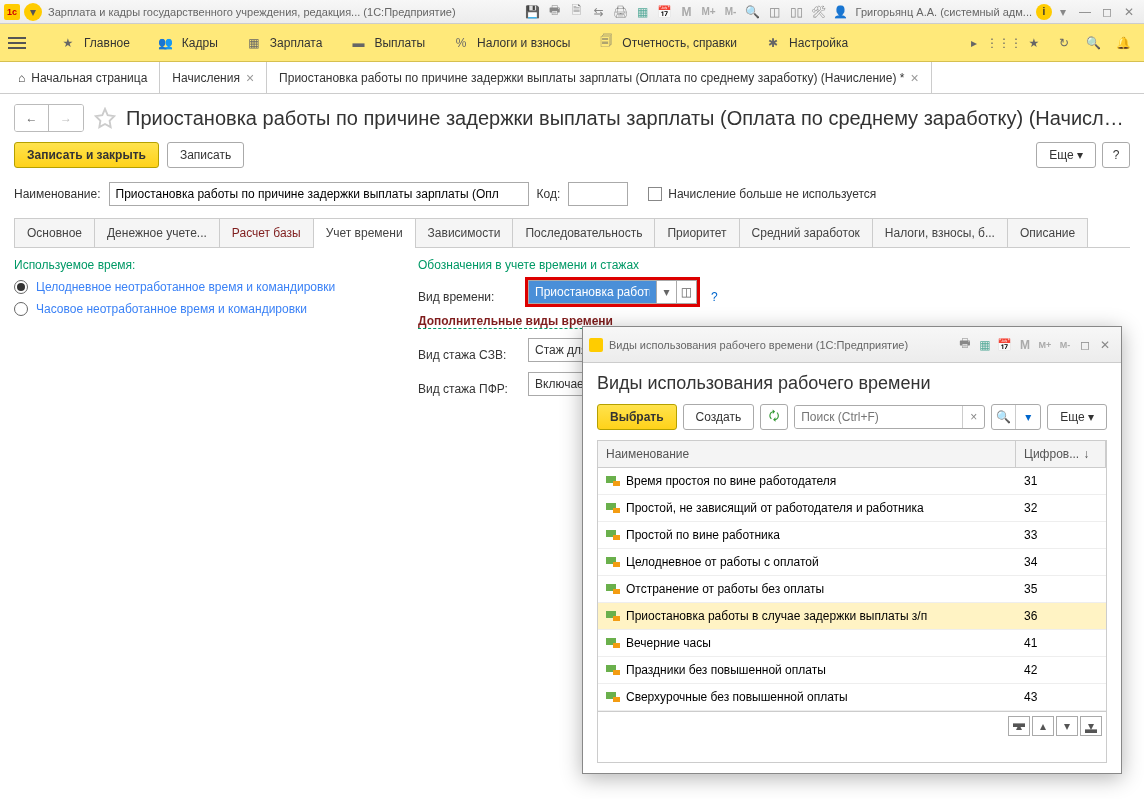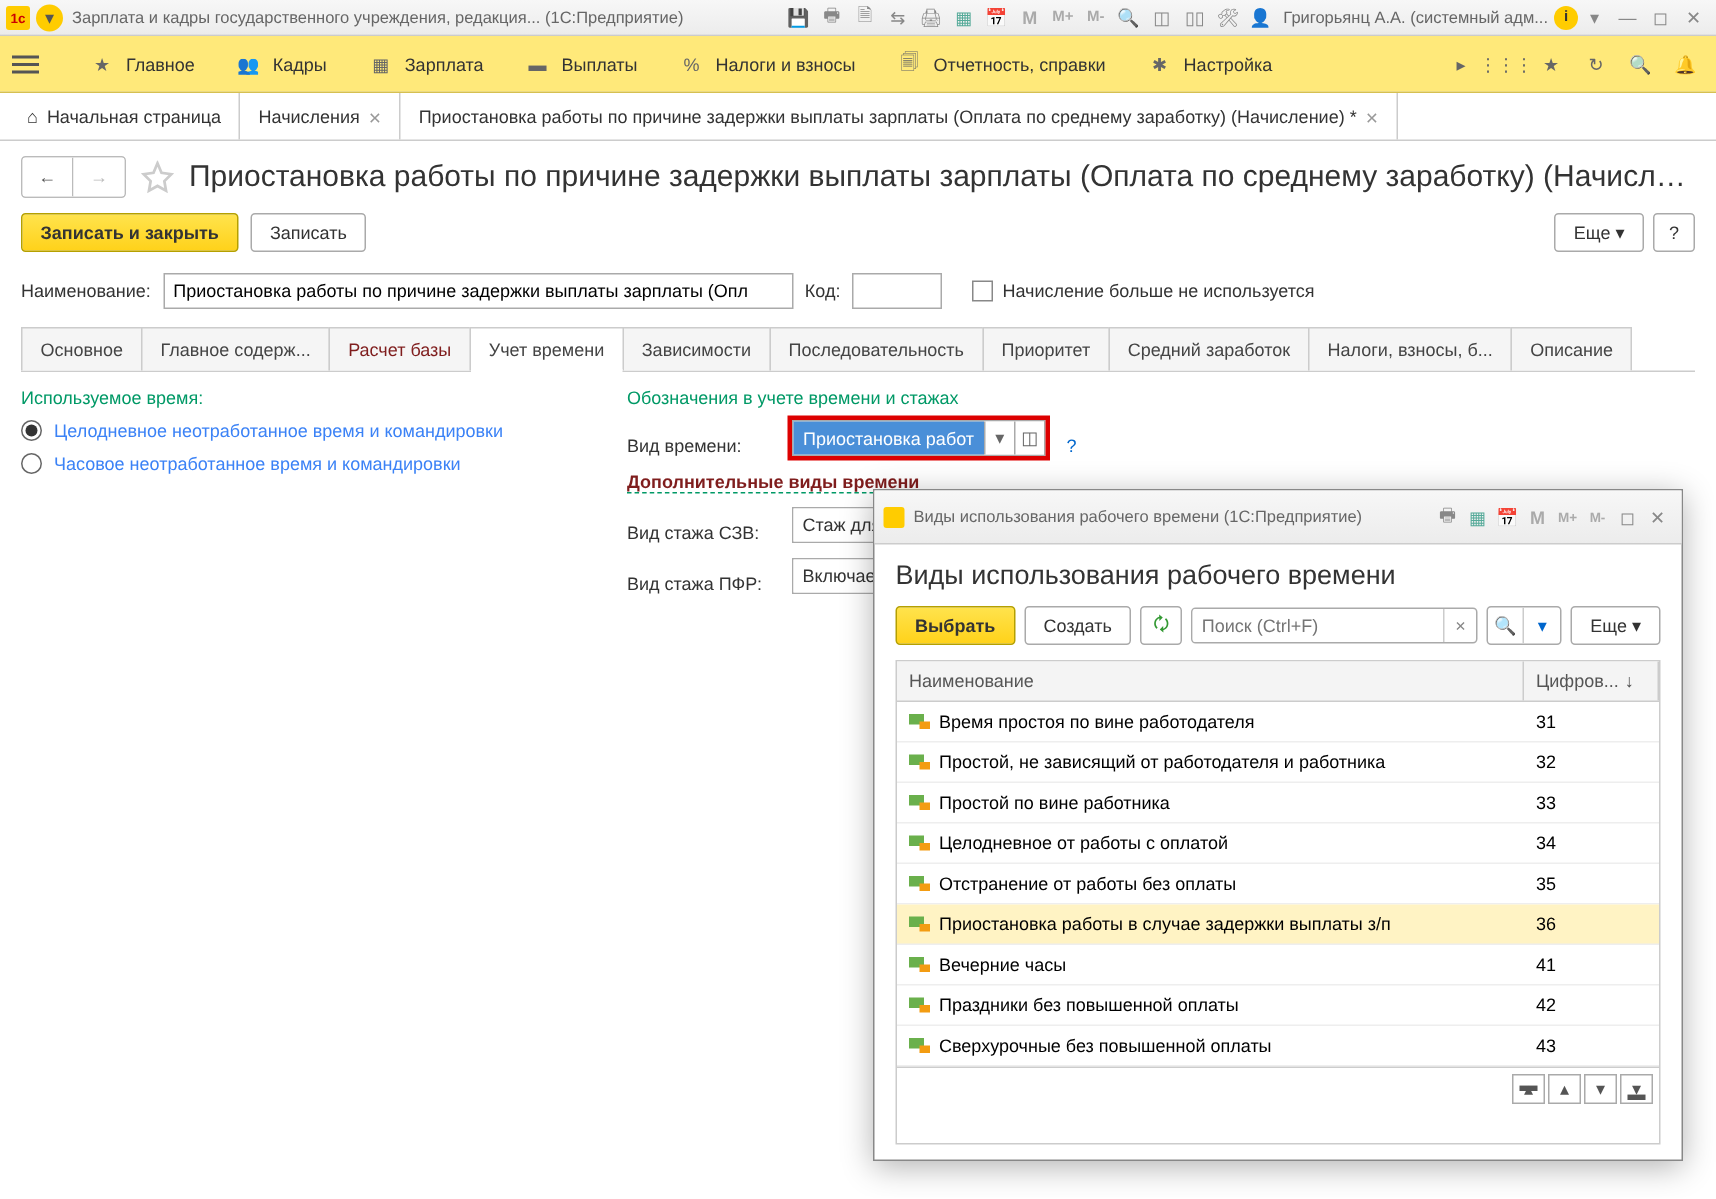--- a/index.html
+++ b/index.html
@@ -232,21 +232,21 @@
     <label>Код:</label>
     <input type="text" class="field" style="width: 60px;">
     <div class="checkbox-row" style="margin-left:12px">
       <div class="checkbox-box"></div>
       <label>Начисление больше не используется</label>
     </div>
   </div>
 
   <div class="subtabs">
     <div class="subtab">Основное</div>
-    <div class="subtab">Главное содерж...</div>
+    <div class="subtab">Денежное учете...</div>
     <div class="subtab disabled">Расчет базы</div>
     <div class="subtab active">Учет времени</div>
     <div class="subtab">Зависимости</div>
     <div class="subtab">Последовательность</div>
     <div class="subtab">Приоритет</div>
     <div class="subtab">Средний заработок</div>
     <div class="subtab">Налоги, взносы, б...</div>
     <div class="subtab">Описание</div>
   </div>
 

